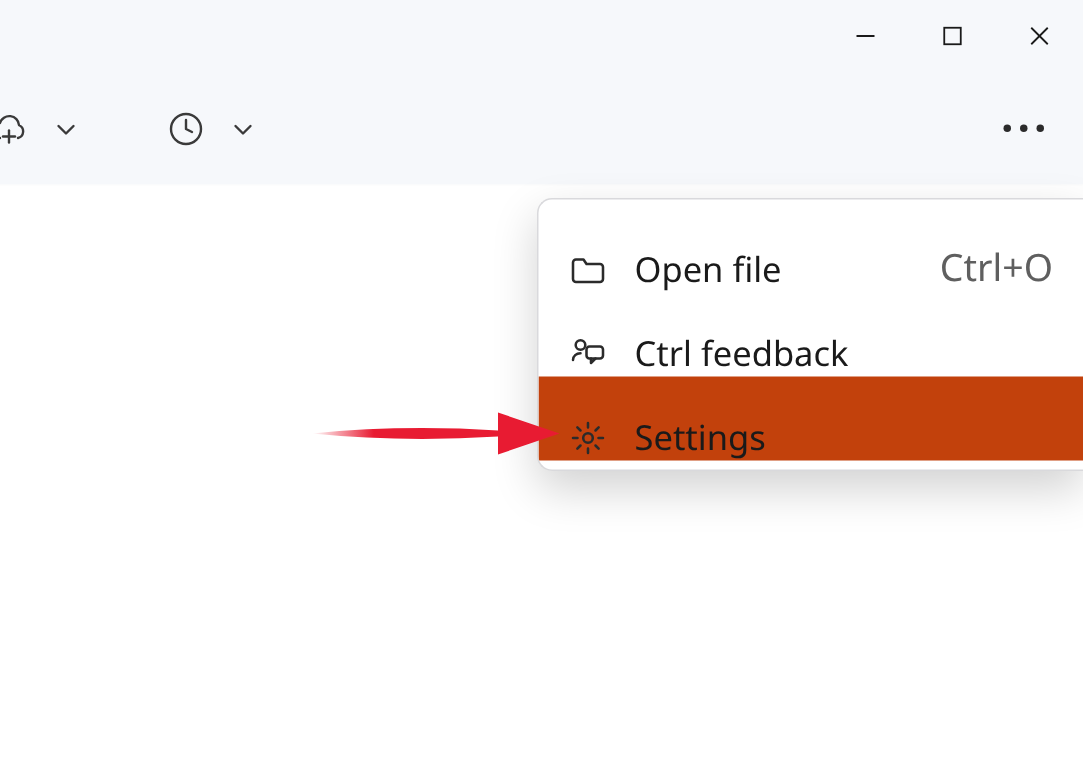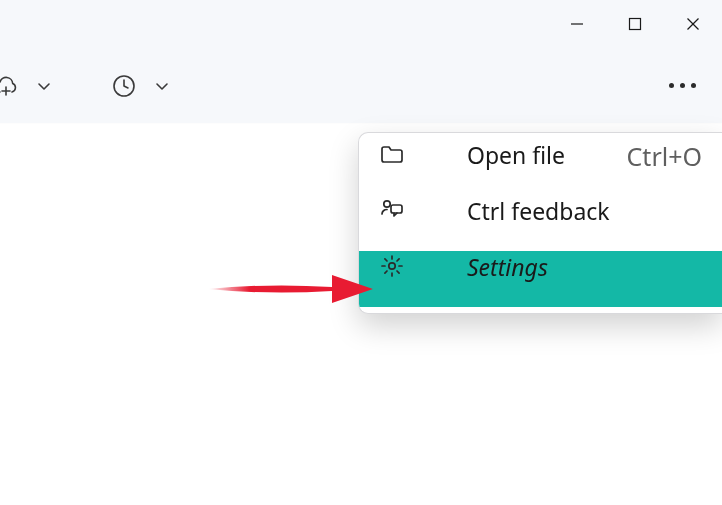--- a/index.html
+++ b/index.html
@@ -79,27 +79,26 @@
     border: 1px solid #d9d9dc;
     border-right: none;
     border-radius: 10px 0 0 10px;
     box-shadow: 0 12px 30px rgba(0,0,0,0.18);
     padding: 6px 0;
     overflow: hidden;
   }
   .menu-item {
     height: 56px;
     display: flex;
-    align-items: flex-start;
+    align-items: flex-end;
     padding: 0 20px 0 18px;
     font-size: 23px;
     color: #1a1a1a;
-    gap: 44px;
-  }
-  .menu-item.hovered { background: #14b8a6; font-style: italic; }
+  }
+  .menu-item.hovered { background: #c2410c; }
   .mi-icon { width: 30px; height: 30px; display: flex; align-items: center; justify-content: center; margin-right: 16px; flex: 0 0 30px; }
   .mi-label { flex: 1 1 auto; }
   .mi-shortcut { font-size: 25px; color: #5f5f5f; }
 
   
   .arrow {
     position: absolute;
     top: 145px;
     left: 208px;
     width: 165px;

